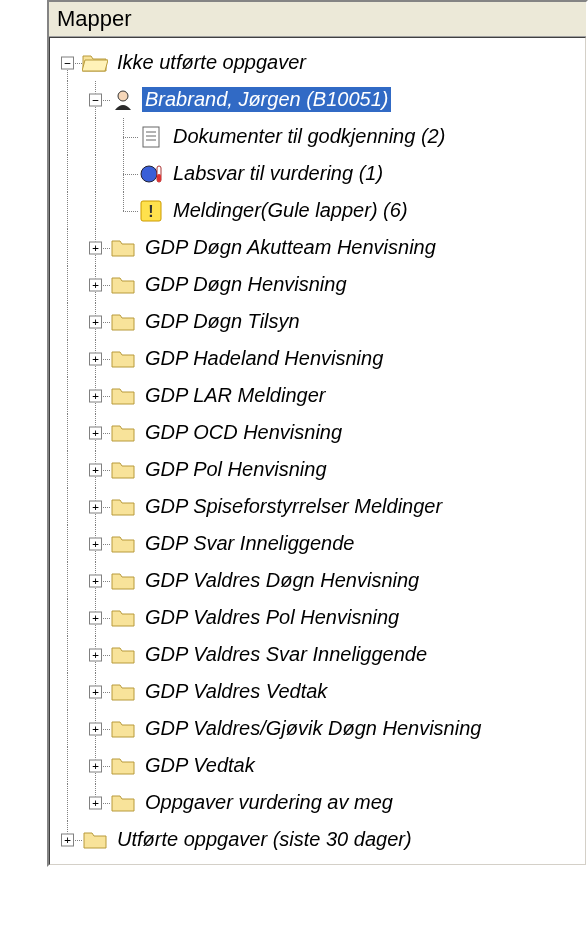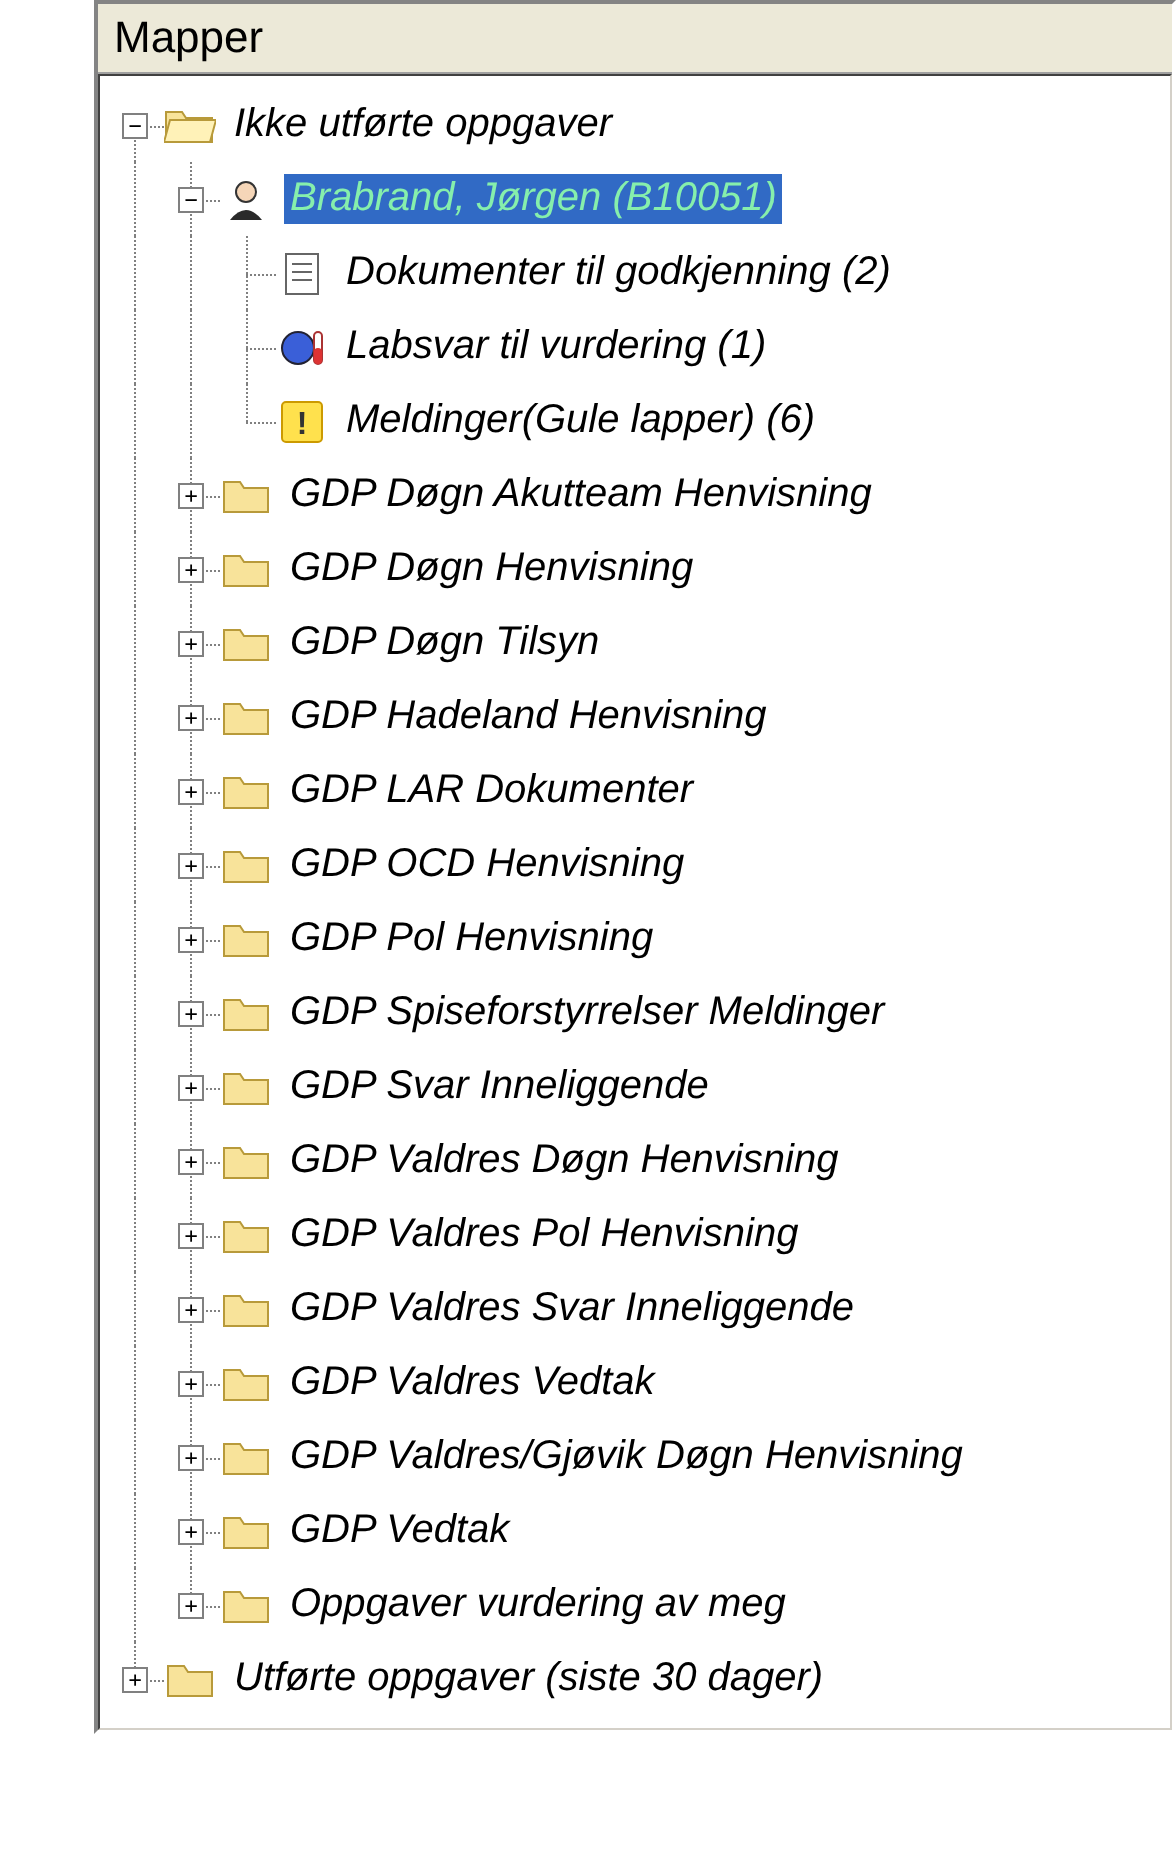--- a/index.html
+++ b/index.html
@@ -90,21 +90,21 @@
       display: inline-flex;
       align-items: center;
       justify-content: center;
     }
     .label {
       padding: 1px 3px;
       font-style: italic;
     }
     .label.selected {
       background: #316ac5;
-      color: #86efac;
+      color: #ffffff;
     }
     .cnt { }
   </style>
 </head>
 <body>
 
 <div class="panel">
   <div class="panel-title">Mapper</div>
   <div class="panel-inner">
     <div class="tree">
@@ -276,21 +276,21 @@
         <span class="indent">
             <span class="connector-v"></span>
             <span class="connector-h"></span>
             <span class="expander">+</span>
           </span>
         <span class="icon">
             <svg width="26" height="22" viewBox="0 0 26 22">
               <path d="M2 4 h8 l2 3 h12 v12 h-22 z" fill="#f8e39a" stroke="#b89a3a"></path>
             </svg>
           </span>
-        <span class="label">GDP LAR Dokumenter</span>
+        <span class="label">GDP LAR Meldinger</span>
       </div>
       <div class="row">
         <span class="indent">
             <span class="connector-v"></span>
           </span>
         <span class="indent">
             <span class="connector-v"></span>
             <span class="connector-h"></span>
             <span class="expander">+</span>
           </span>

